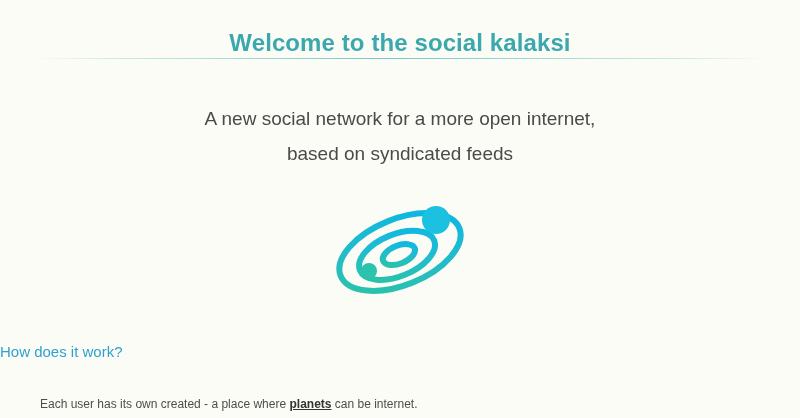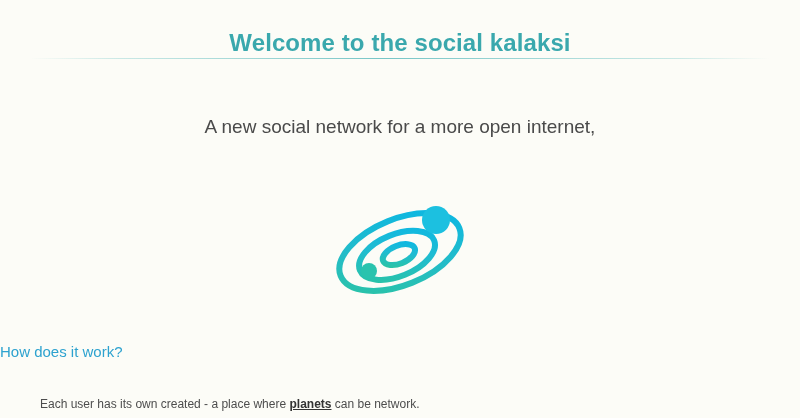--- a/index.html
+++ b/index.html
@@ -54,21 +54,21 @@
     position: absolute;
     top: 101px;
     left: 0;
     width: 800px;
     text-align: center;
     font-size: 19px;
     line-height: 35px;
     color: #4a4a4a;
     font-weight: normal;
   }
-  .subtitle .line { display: block; margin-top: 8px; }
+  .subtitle .line { display: block; }
 
   
   .logo-wrap {
     position: absolute;
     top: 200px;
     left: 0;
     width: 800px;
     height: 100px;
     display: flex;
     align-items: center;
@@ -106,20 +106,21 @@
 <body>
 
 <div class="page">
 
   <h1 class="page-title">Welcome to the social kalaksi</h1>
 
   <div class="title-divider"></div>
 
   <div class="subtitle">
     <span class="line">A new social network for a more open internet,</span>
+    <span class="line">based on syndicated feeds</span>
   </div>
 
   <div class="logo-wrap">
     <svg class="logo-svg" width="140" height="96" viewBox="0 0 140 96">
       <defs>
         <linearGradient id="galaxyGrad" x1="0" y1="1" x2="1" y2="0">
           <stop offset="0%" stop-color="#2cc49f"></stop>
           <stop offset="45%" stop-color="#23bcc9"></stop>
           <stop offset="100%" stop-color="#07b6e8"></stop>
         </linearGradient>
@@ -143,16 +144,16 @@
 
       <circle cx="39" cy="69" r="8" fill="#2ac3ae"></circle>
     </svg>
   </div>
 
   <div class="howto-link-row">
     <a class="howto-link" href="#">How does it work?</a>
   </div>
 
   <div class="footer-note">
-    <span>Each user has its own created - a place where </span><span class="bold">planets</span><span> can be network.</span>
+    <span>Each user has its own created - a place where </span><span class="bold">planets</span><span> can be internet.</span>
   </div>
 
 </div>
 
 </body></html>

